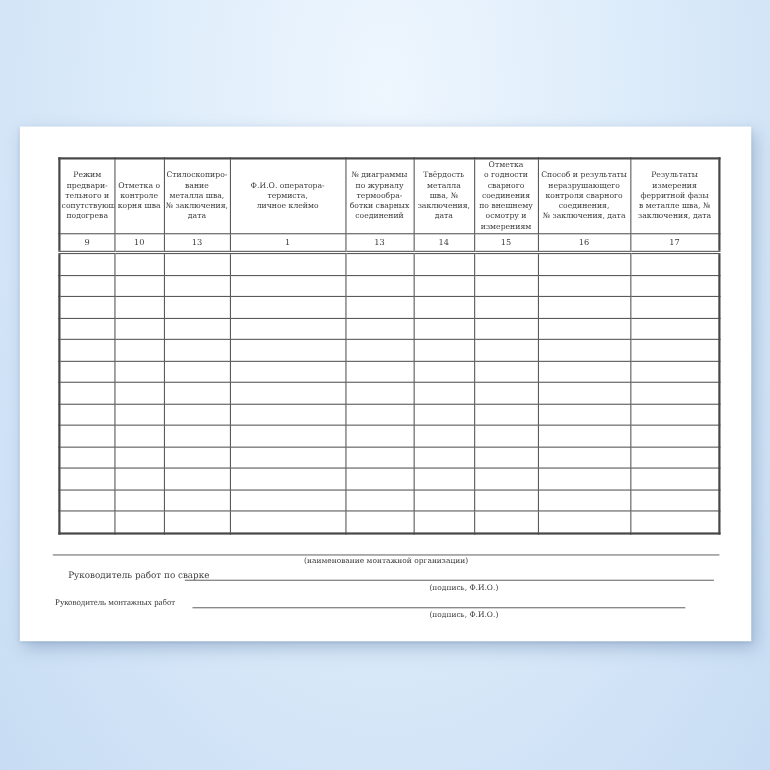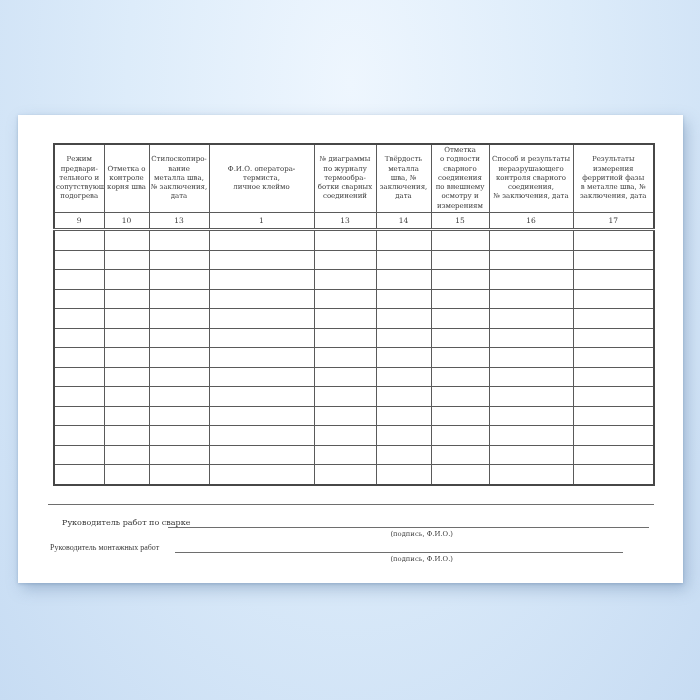--- a/index.html
+++ b/index.html
@@ -256,20 +256,21 @@
           <td></td>
           <td></td>
           <td></td>
           <td></td>
           <td></td>
         </tr>
       </tbody>
   </table>
 
   <div class="org-rule"></div>
+  <div class="org-caption">(наименование монтажной организации)</div>
 
   <div class="sig-label s1l">Руководитель работ по сварке</div>
   <div class="sig-line s1ln"></div>
   <div class="sig-caption s1c">(подпись, Ф.И.О.)</div>
 
   <div class="sig-label s2l">Руководитель монтажных работ</div>
   <div class="sig-line s2ln"></div>
   <div class="sig-caption s2c">(подпись, Ф.И.О.)</div>
 
 </div>

